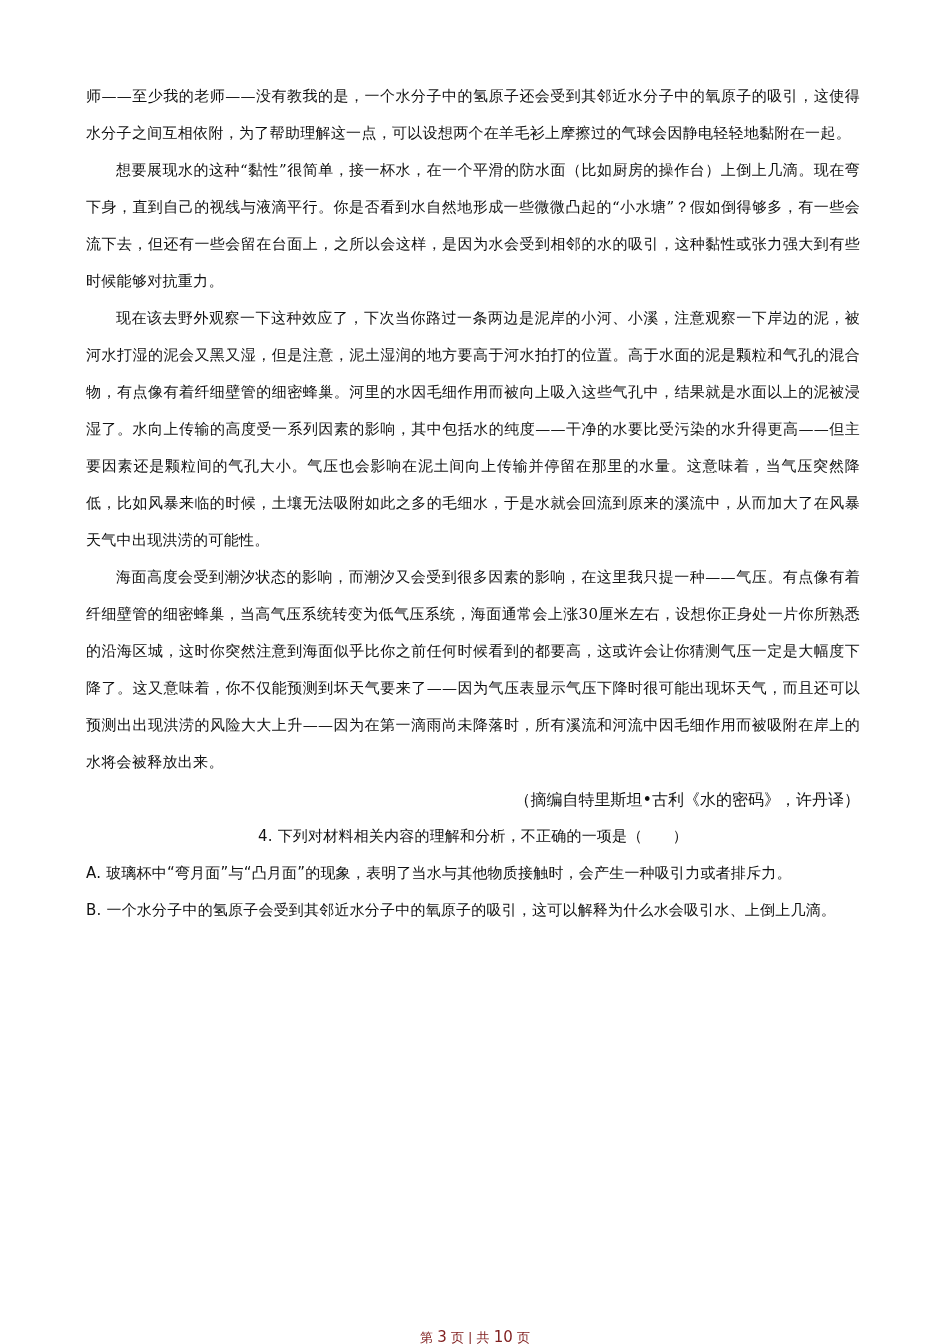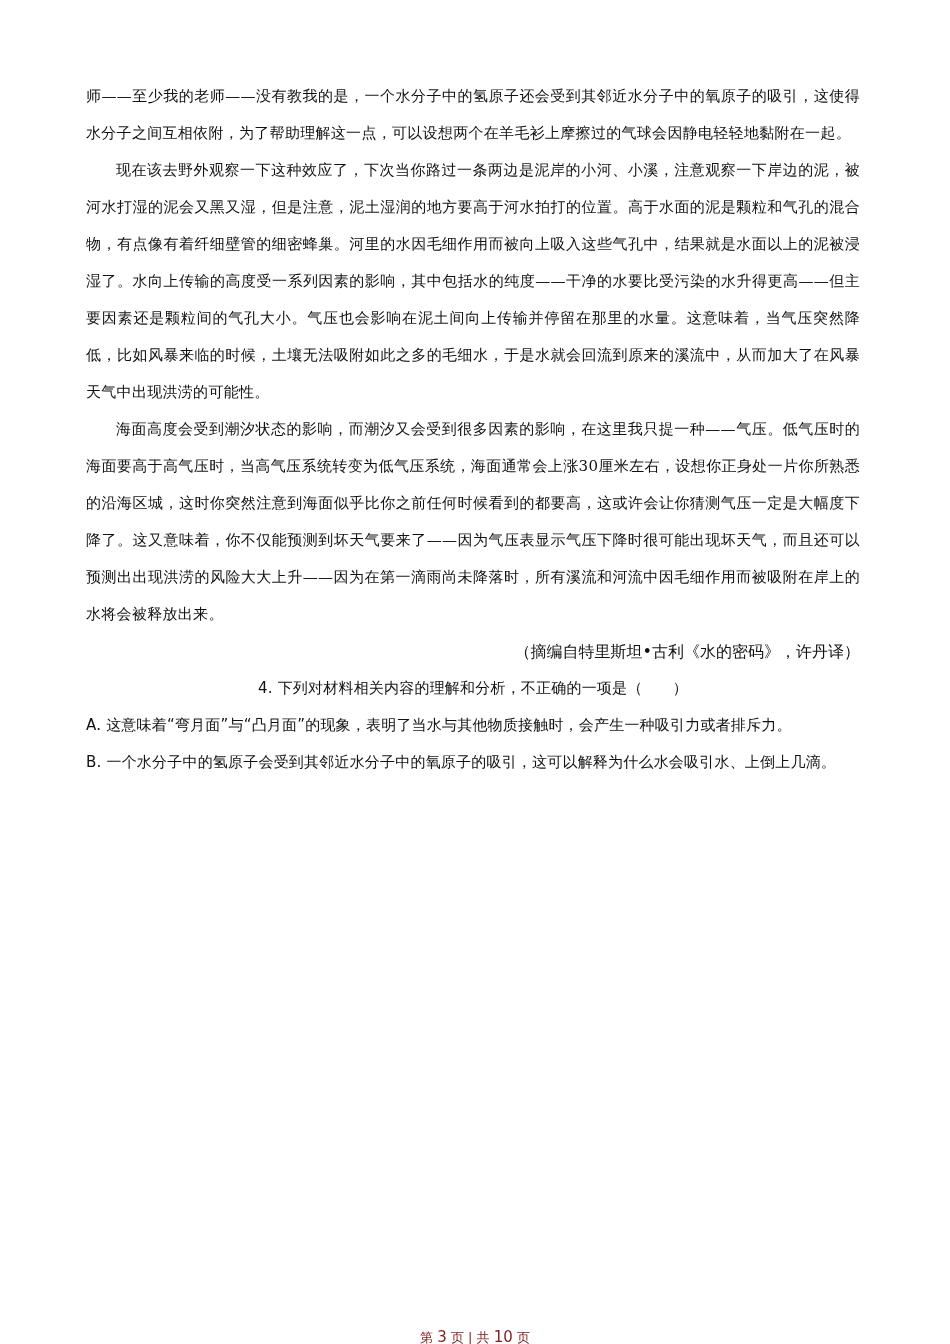--- a/index.html
+++ b/index.html
@@ -17,27 +17,28 @@
     .footer { position: absolute; left: 0; width: 950px; top: 1322px; text-align: center;
       font-size: 13px; font-family: "DejaVu Sans", "Liberation Sans", sans-serif; color: #7f1d1d; }
     .footer b { font-weight: normal; font-size: 15px; }
   </style>
 </head>
 <body>
 
 <div class="page">
   <div class="content">
     <p class="para">师——至少我的老师——没有教我的是，一个水分子中的氢原子还会受到其邻近水分子中的氧原子的吸引，这使得水分子之间互相依附，为了帮助理解这一点，可以设想两个在羊毛衫上摩擦过的气球会因静电轻轻地黏附在一起。</p>
+    <p class="para indent">想要展现水的这种“黏性”很简单，接一杯水，在一个平滑的防水面（比如厨房的操作台）上倒上几滴。现在弯下身，直到自己的视线与液滴平行。你是否看到水自然地形成一些微微凸起的“小水塘”？假如倒得够多，有一些会流下去，但还有一些会留在台面上，之所以会这样，是因为水会受到相邻的水的吸引，这种黏性或张力强大到有些时候能够对抗重力。</p>
     <p class="para indent">现在该去野外观察一下这种效应了，下次当你路过一条两边是泥岸的小河、小溪，注意观察一下岸边的泥，被河水打湿的泥会又黑又湿，但是注意，泥土湿润的地方要高于河水拍打的位置。高于水面的泥是颗粒和气孔的混合物，有点像有着纤细壁管的细密蜂巢。河里的水因毛细作用而被向上吸入这些气孔中，结果就是水面以上的泥被浸湿了。水向上传输的高度受一系列因素的影响，其中包括水的纯度——干净的水要比受污染的水升得更高——但主要因素还是颗粒间的气孔大小。气压也会影响在泥土间向上传输并停留在那里的水量。这意味着，当气压突然降低，比如风暴来临的时候，土壤无法吸附如此之多的毛细水，于是水就会回流到原来的溪流中，从而加大了在风暴天气中出现洪涝的可能性。</p>
-    <p class="para indent">海面高度会受到潮汐状态的影响，而潮汐又会受到很多因素的影响，在这里我只提一种——气压。低气压时的海面要高于高气压时，当高气压系统转变为低气压系统，海面通常会上涨30厘米左右，设想你正身处一片你所熟悉的沿海区城，这时你突然注意到海面似乎比你之前任何时候看到的都要高，这或许会让你猜测气压一定是大幅度下降了。这又意味着，你不仅能预测到坏天气要来了——因为气压表显示气压下降时很可能出现坏天气，而且还可以预测出出现洪涝的风险大大上升——因为在第一滴雨尚未降落时，所有溪流和河流中因毛细作用而被吸附在岸上的水将会被释放出来。</p>
+    <p class="para indent">海面高度会受到潮汐状态的影响，而潮汐又会受到很多因素的影响，在这里我只提一种——气压。有点像有着纤细壁管的细密蜂巢，当高气压系统转变为低气压系统，海面通常会上涨30厘米左右，设想你正身处一片你所熟悉的沿海区城，这时你突然注意到海面似乎比你之前任何时候看到的都要高，这或许会让你猜测气压一定是大幅度下降了。这又意味着，你不仅能预测到坏天气要来了——因为气压表显示气压下降时很可能出现坏天气，而且还可以预测出出现洪涝的风险大大上升——因为在第一滴雨尚未降落时，所有溪流和河流中因毛细作用而被吸附在岸上的水将会被释放出来。</p>
     <p class="source">（摘编自特里斯坦•古利《水的密码》，许丹译）</p>
     <p class="question">4. 下列对材料相关内容的理解和分析，不正确的一项是（　　）</p>
     <p class="option">
       <span>A.</span>
-      <span>这意味着“弯月面”与“凸月面”的现象，表明了当水与其他物质接触时，会产生一种吸引力或者排斥力。</span>
+      <span>玻璃杯中“弯月面”与“凸月面”的现象，表明了当水与其他物质接触时，会产生一种吸引力或者排斥力。</span>
     </p>
     <p class="option">
       <span>B.</span>
       <span>一个水分子中的氢原子会受到其邻近水分子中的氧原子的吸引，这可以解释为什么水会吸引水、上倒上几滴。</span>
     </p>
   </div>
 
   <div class="footer">
     <span>第</span>
     <b>3</b>

